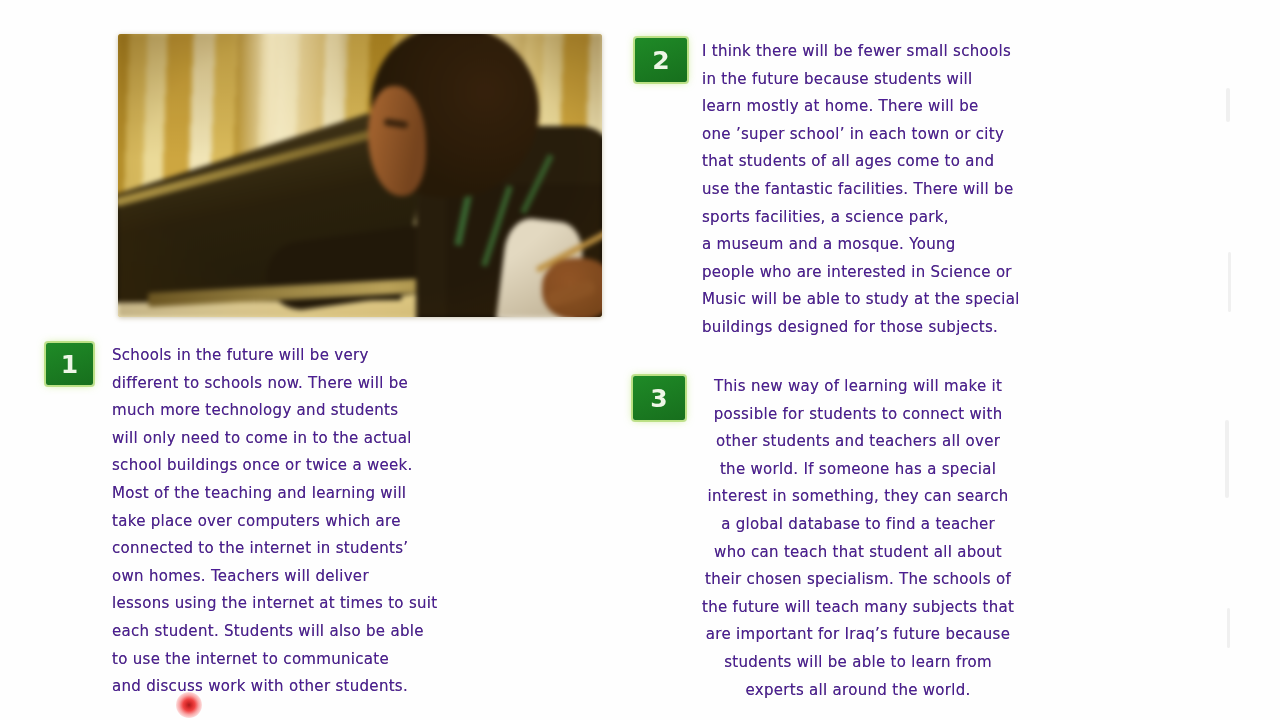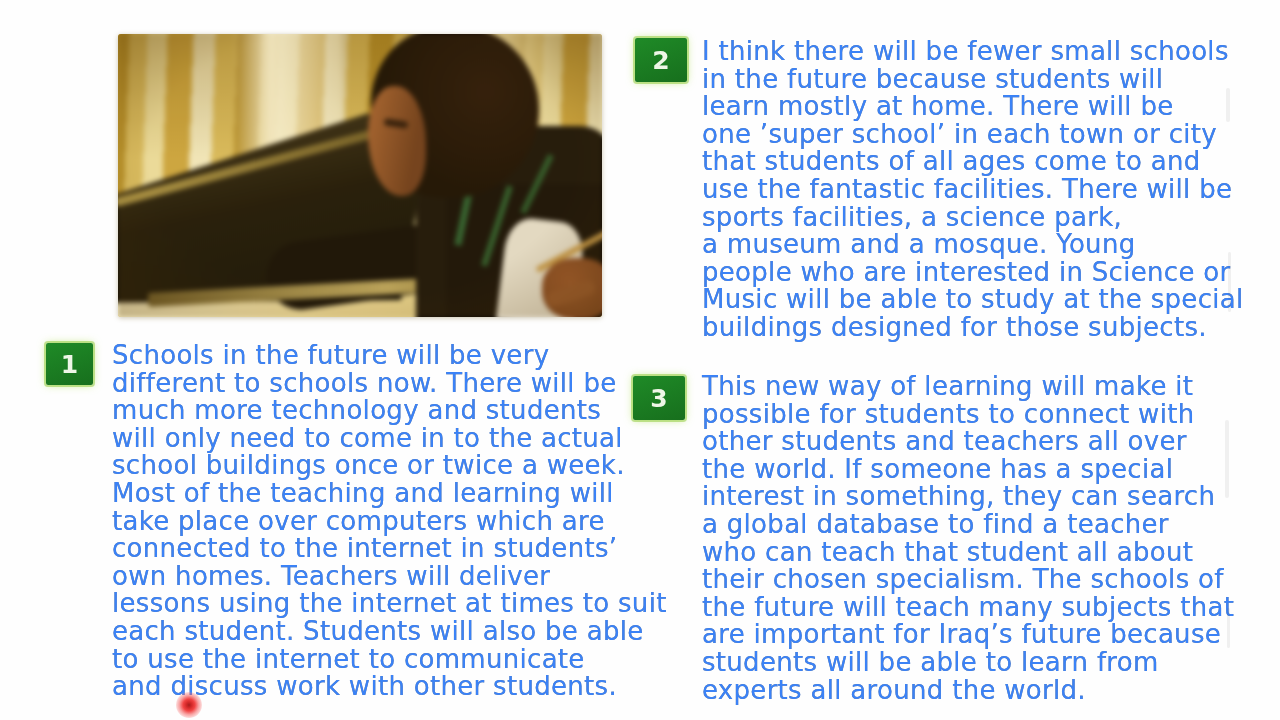--- a/index.html
+++ b/index.html
@@ -6,29 +6,29 @@
   .page {
     position:relative; width:1280px; height:720px; overflow:hidden;
     background:#fefefe;
     font-family:"DejaVu Sans", sans-serif;
   }
 
   
   .para-text {
     position:absolute;
     white-space:pre;
-    font-size:26px;
+    font-size:15px;
     line-height:27.6px;
     letter-spacing:0.3px;
-    color:#3b82f6;
+    color:#4c1d95;
     text-shadow:0 0 0.6px rgba(20,20,20,0.55);
   }
   #para1-text { left:112px; top:342px; }
   #para2-text { left:702px; top:38px;  }
-  #para3-text { left:702px; top:373px; }
+  #para3-text { left:702px; top:373px;text-align:center; }
 
   
   .badge {
     position:absolute;
     display:flex; align-items:center; justify-content:center;
     background:linear-gradient(160deg,#1f8a27,#176f1d);
     color:#eef6e7; font-size:25px; font-weight:bold;
     border-radius:2px;
     box-shadow:0 0 0 2px rgba(150,205,70,0.55), 0 0 9px rgba(175,225,85,0.65);
   }

